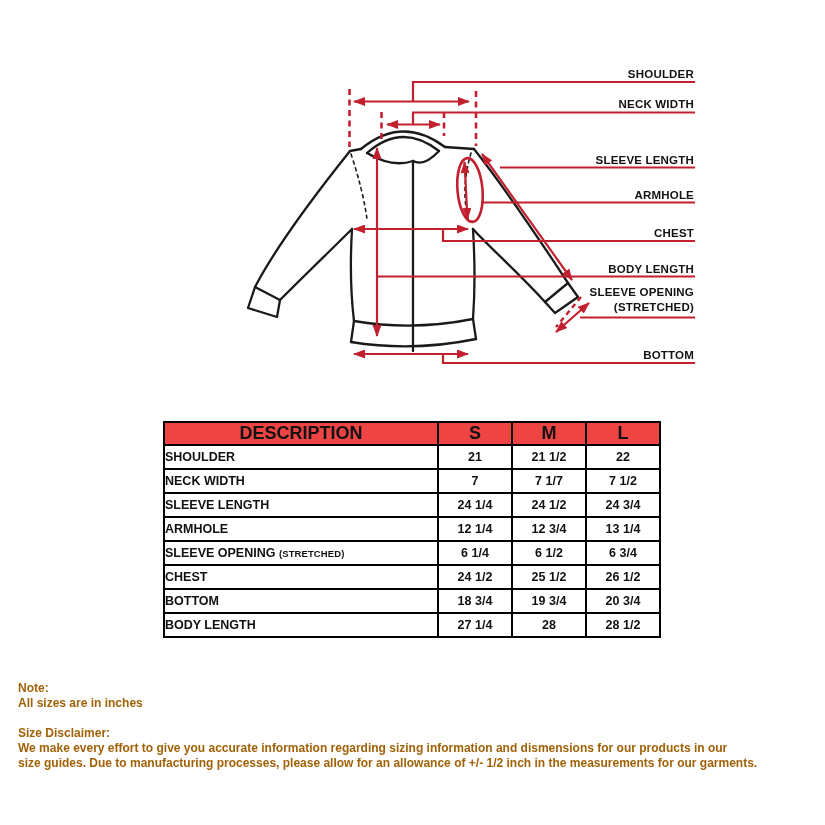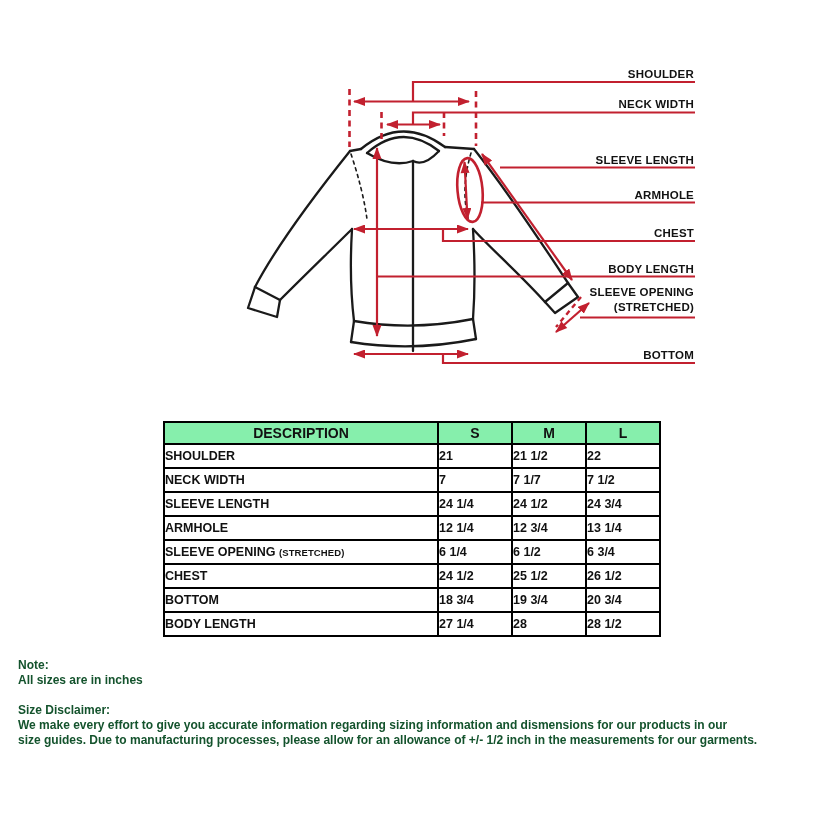--- a/index.html
+++ b/index.html
@@ -22,32 +22,32 @@
   }
   table.size-table th,table.size-table td{
     border:2px solid #000;
     font-weight:bold;color:#111;
     font-size:12.5px;
     padding:0;
     height:22px;
     vertical-align:middle;
   }
   table.size-table th{
-    background:#86efac;
-    font-size:14px;
+    background:#ef4444;
+    font-size:18px;
     text-align:center;
     height:20px;
   }
   td.desc{text-align:left;padding-left:13px;}
-  td.val{text-align:left;margin-top:12px;}
+  td.val{text-align:center;margin-top:12px;}
   .suffix{font-size:9.5px;letter-spacing:.1px;}
   
   .notes{
-    position:absolute;left:18px;top:658px;width:790px;
-    font-size:12px;font-weight:bold;color:#14532d;line-height:15px;
+    position:absolute;left:18px;top:681px;width:790px;
+    font-size:12px;font-weight:bold;color:#a16207;line-height:15px;
   }
   .notes .gap{height:15px;}
 </style>
 </head>
 <body>
 
 <div class="stage">
 
   <svg width="825" height="412" viewBox="0 0 825 412">
     <defs>

